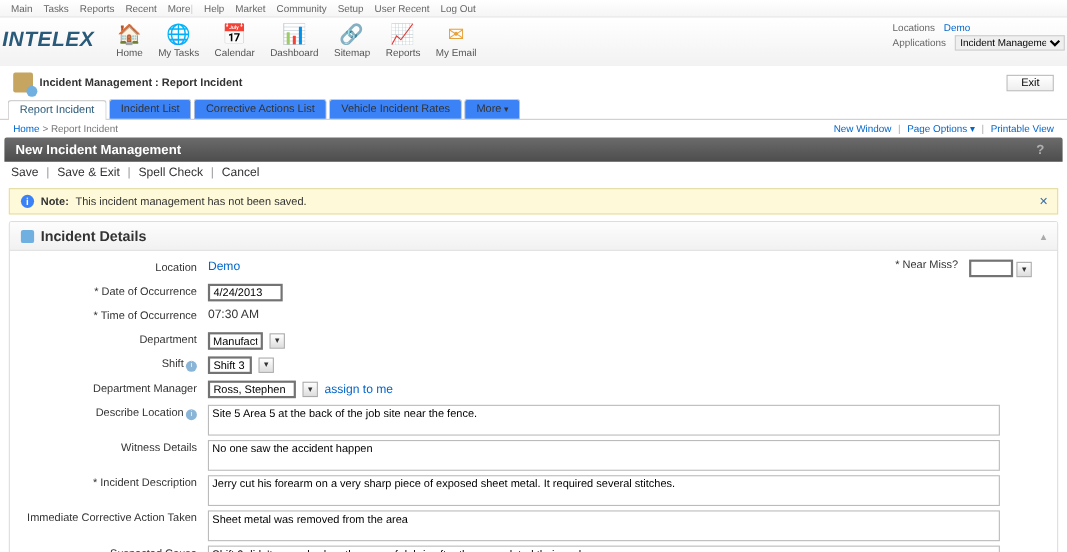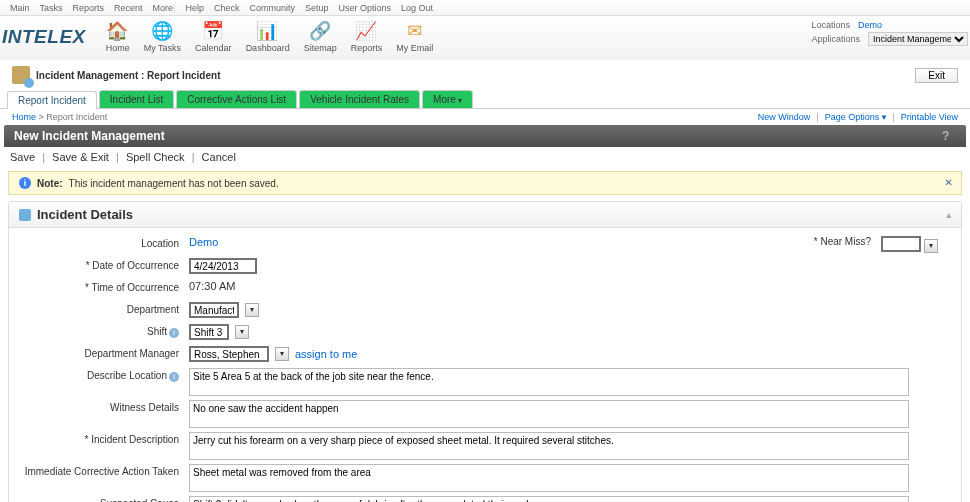--- a/index.html
+++ b/index.html
@@ -20,21 +20,21 @@
 .header-right .row { display: flex; gap: 8px; align-items: center; }
 .header-right select { font-size: 9px; border: 1px solid #ccc; width: 100px; }
 
 .page-title { display: flex; align-items: center; justify-content: space-between; padding: 6px 12px; background: #fff; }
 .page-title h1 { font-size: 10px; font-weight: bold; color: #333; display: flex; align-items: center; gap: 6px; }
 .page-title .ic { width: 18px; height: 18px; display:inline-block; background:#c5a560; border-radius:2px; position:relative; }
 .page-title .ic::after { content:""; position:absolute; right:-4px; bottom:-4px; width:10px; height:10px; background:#6fb0e0; border-radius:50%; }
 .exit-btn { font-size: 10px; padding: 1px 12px; border: 1px solid #bbb; background: linear-gradient(#fff,#eee); cursor: pointer; }
 
 .tabs-row { display: flex; padding: 0 7px; border-bottom: 1px solid #ccc; }
-.tab { padding: 3px 10px; font-size: 10px; border: 1px solid #ccc; border-bottom: none; margin-right: 2px; background: #22c55e; border-radius: 3px 3px 0 0; cursor: pointer; }
+.tab { padding: 3px 10px; font-size: 10px; border: 1px solid #ccc; border-bottom: none; margin-right: 2px; background: #3b82f6; border-radius: 3px 3px 0 0; cursor: pointer; }
 .tab.active { background: #fff; color: #2a5a7a; position: relative; top: 1px; }
 .tab.more::after { content: " ▾"; font-size: 8px; }
 
 .breadcrumb-row { display: flex; justify-content: space-between; align-items: center; padding: 3px 12px; font-size: 9px; color: #777; }
 .breadcrumb-row .right { display: flex; gap: 6px; align-items: center; }
 .breadcrumb-row .sep { color: #aaa; }
 
 .section-header { background: linear-gradient(#6b6b6b, #4d4d4d); color: #fff; padding: 4px 10px; font-size: 12px; font-weight: bold; display: flex; justify-content: space-between; align-items: center; border-radius: 2px 2px 0 0; margin: 0 4px; }
 .section-header .help-ic { width:14px; height:14px; opacity:0.5; }
 
@@ -69,24 +69,24 @@
   <div class="left">
     <span>Main</span>
     <span>Tasks</span>
     <span>Reports</span>
     <span>Recent</span>
     <span>More</span>
   </div>
   <div class="right">
     <span class="sep">|</span>
     <span>Help</span>
-    <span>Check</span>
+    <span>Market</span>
     <span>Community</span>
     <span>Setup</span>
-    <span>User Options</span>
+    <span>User Recent</span>
     <span>Log Out</span>
   </div>
 </div>
 
 <div class="header">
   <div style="display:flex; align-items:center;">
     <div class="logo">INTELEX</div>
     <div class="nav-icons">
       <div class="nav-icon">
           <span class="ic" style="color:#d33">🏠</span>

